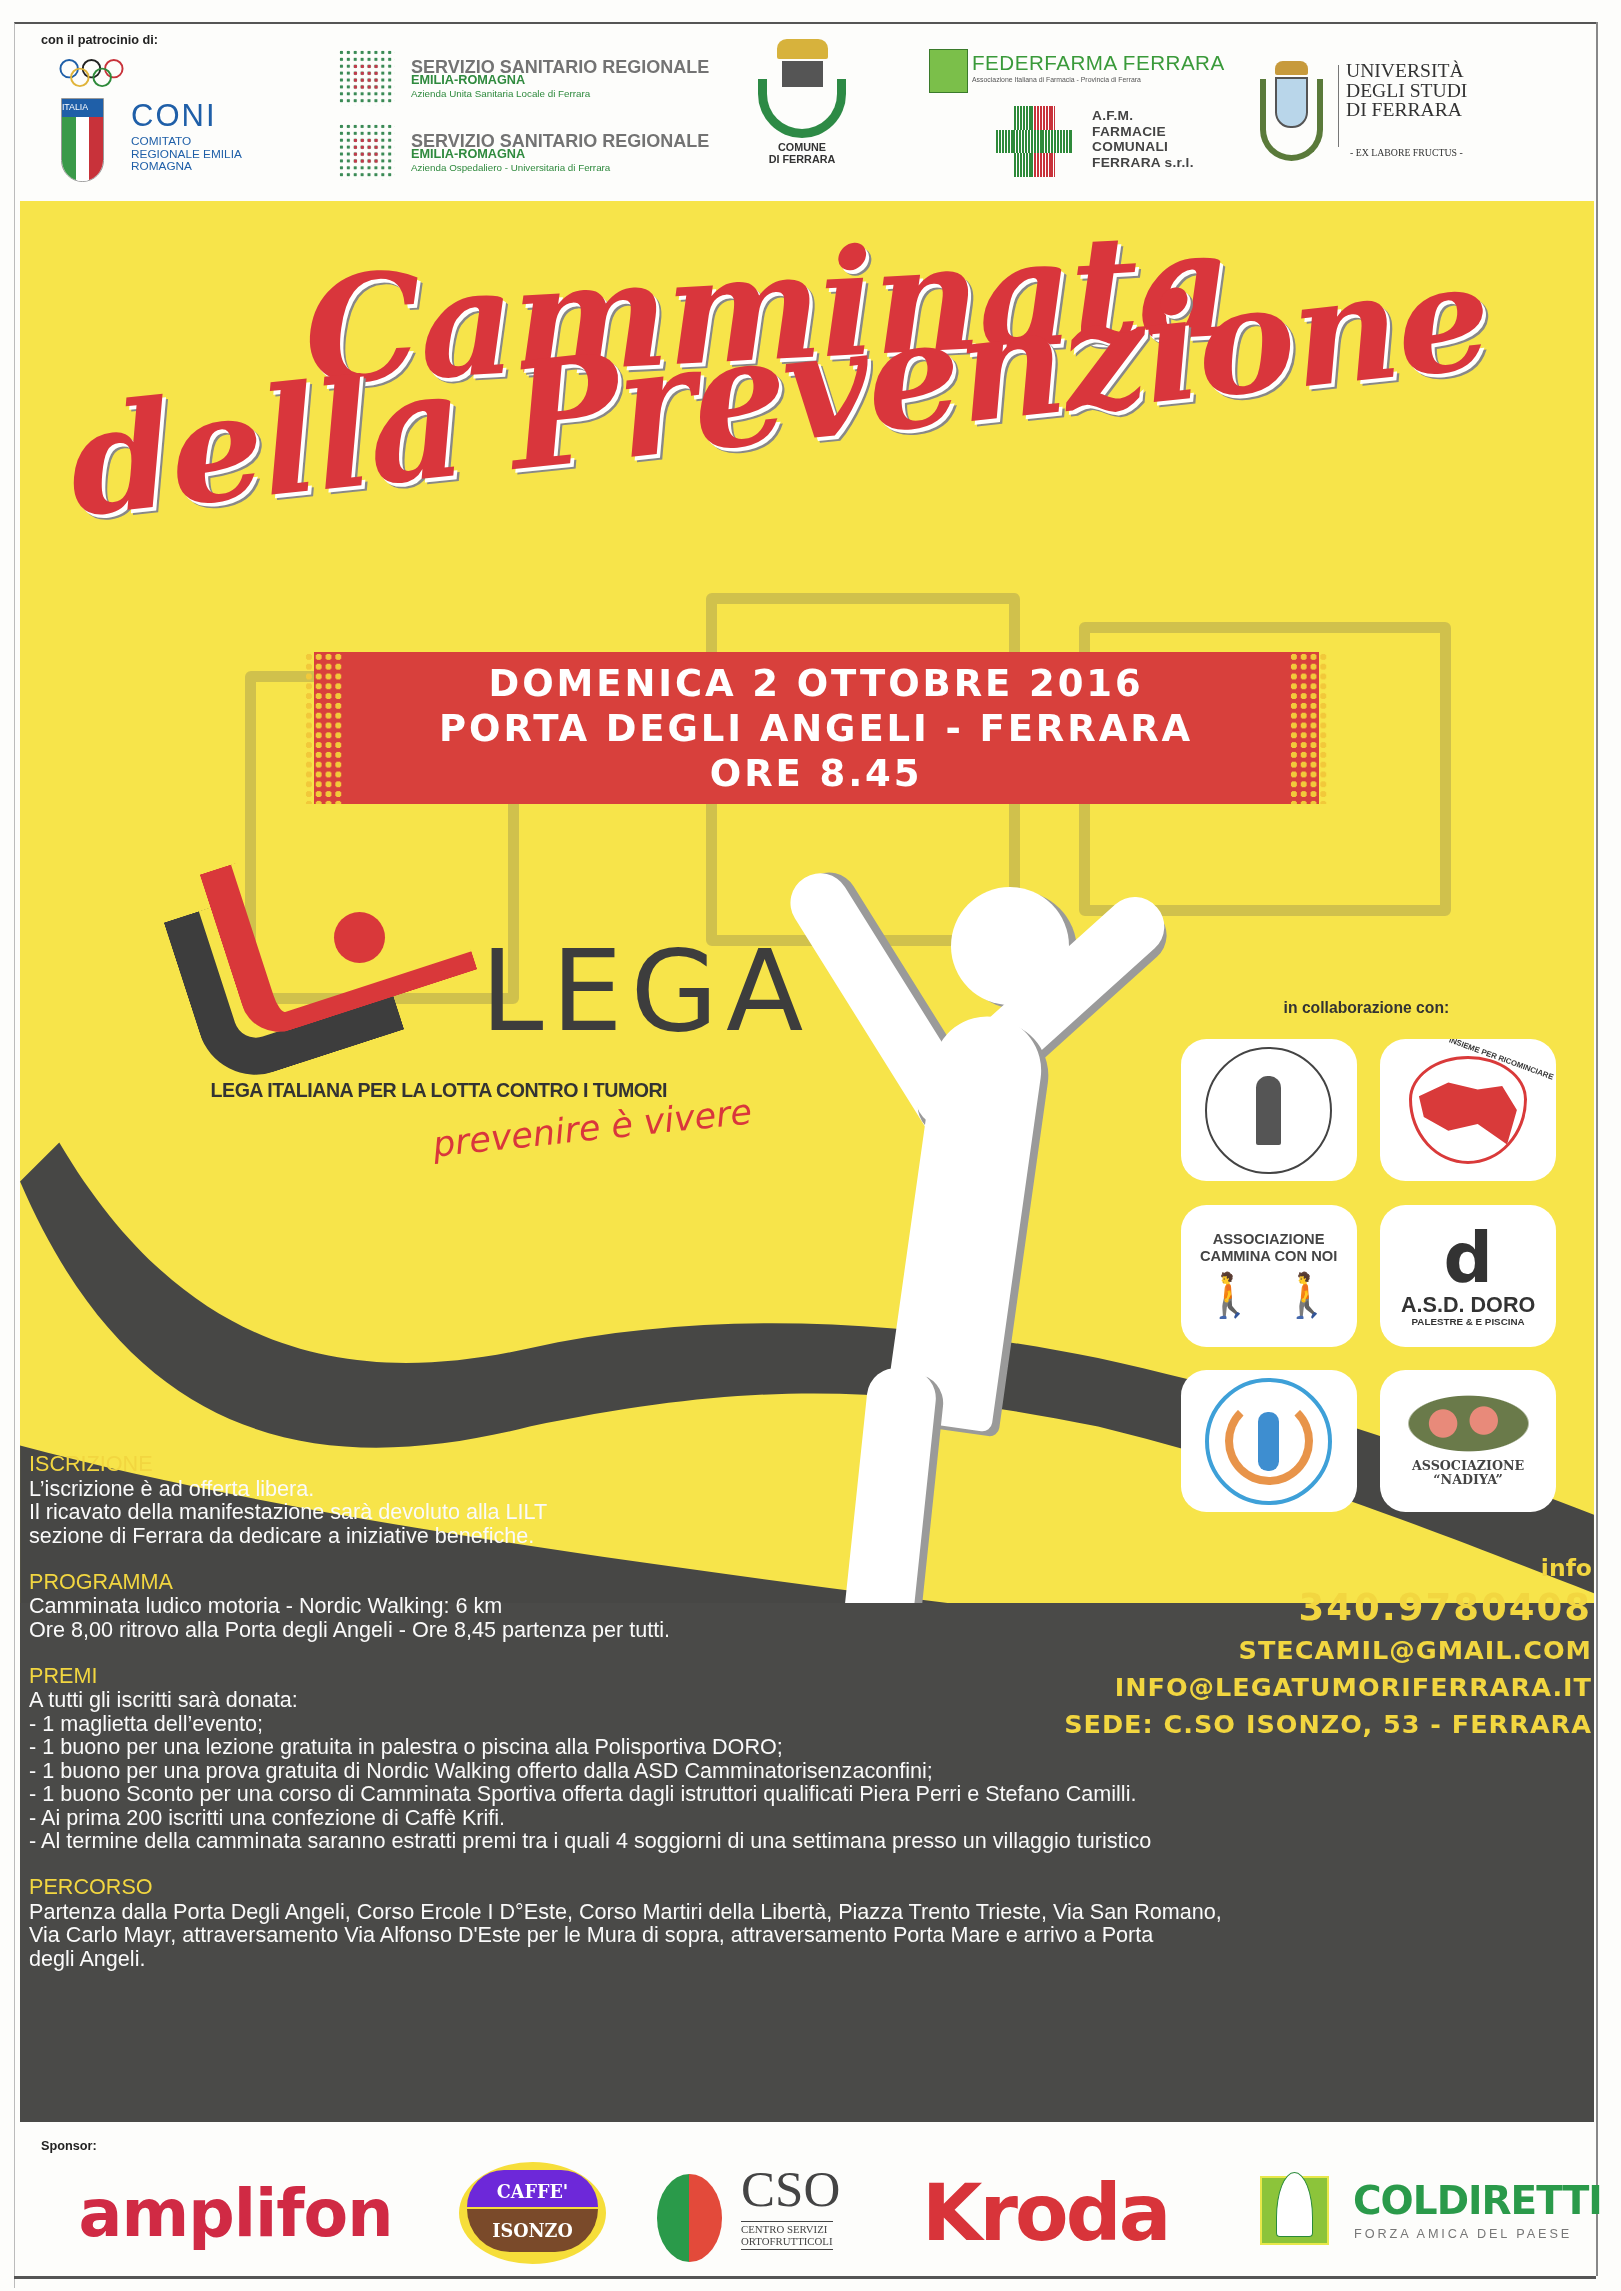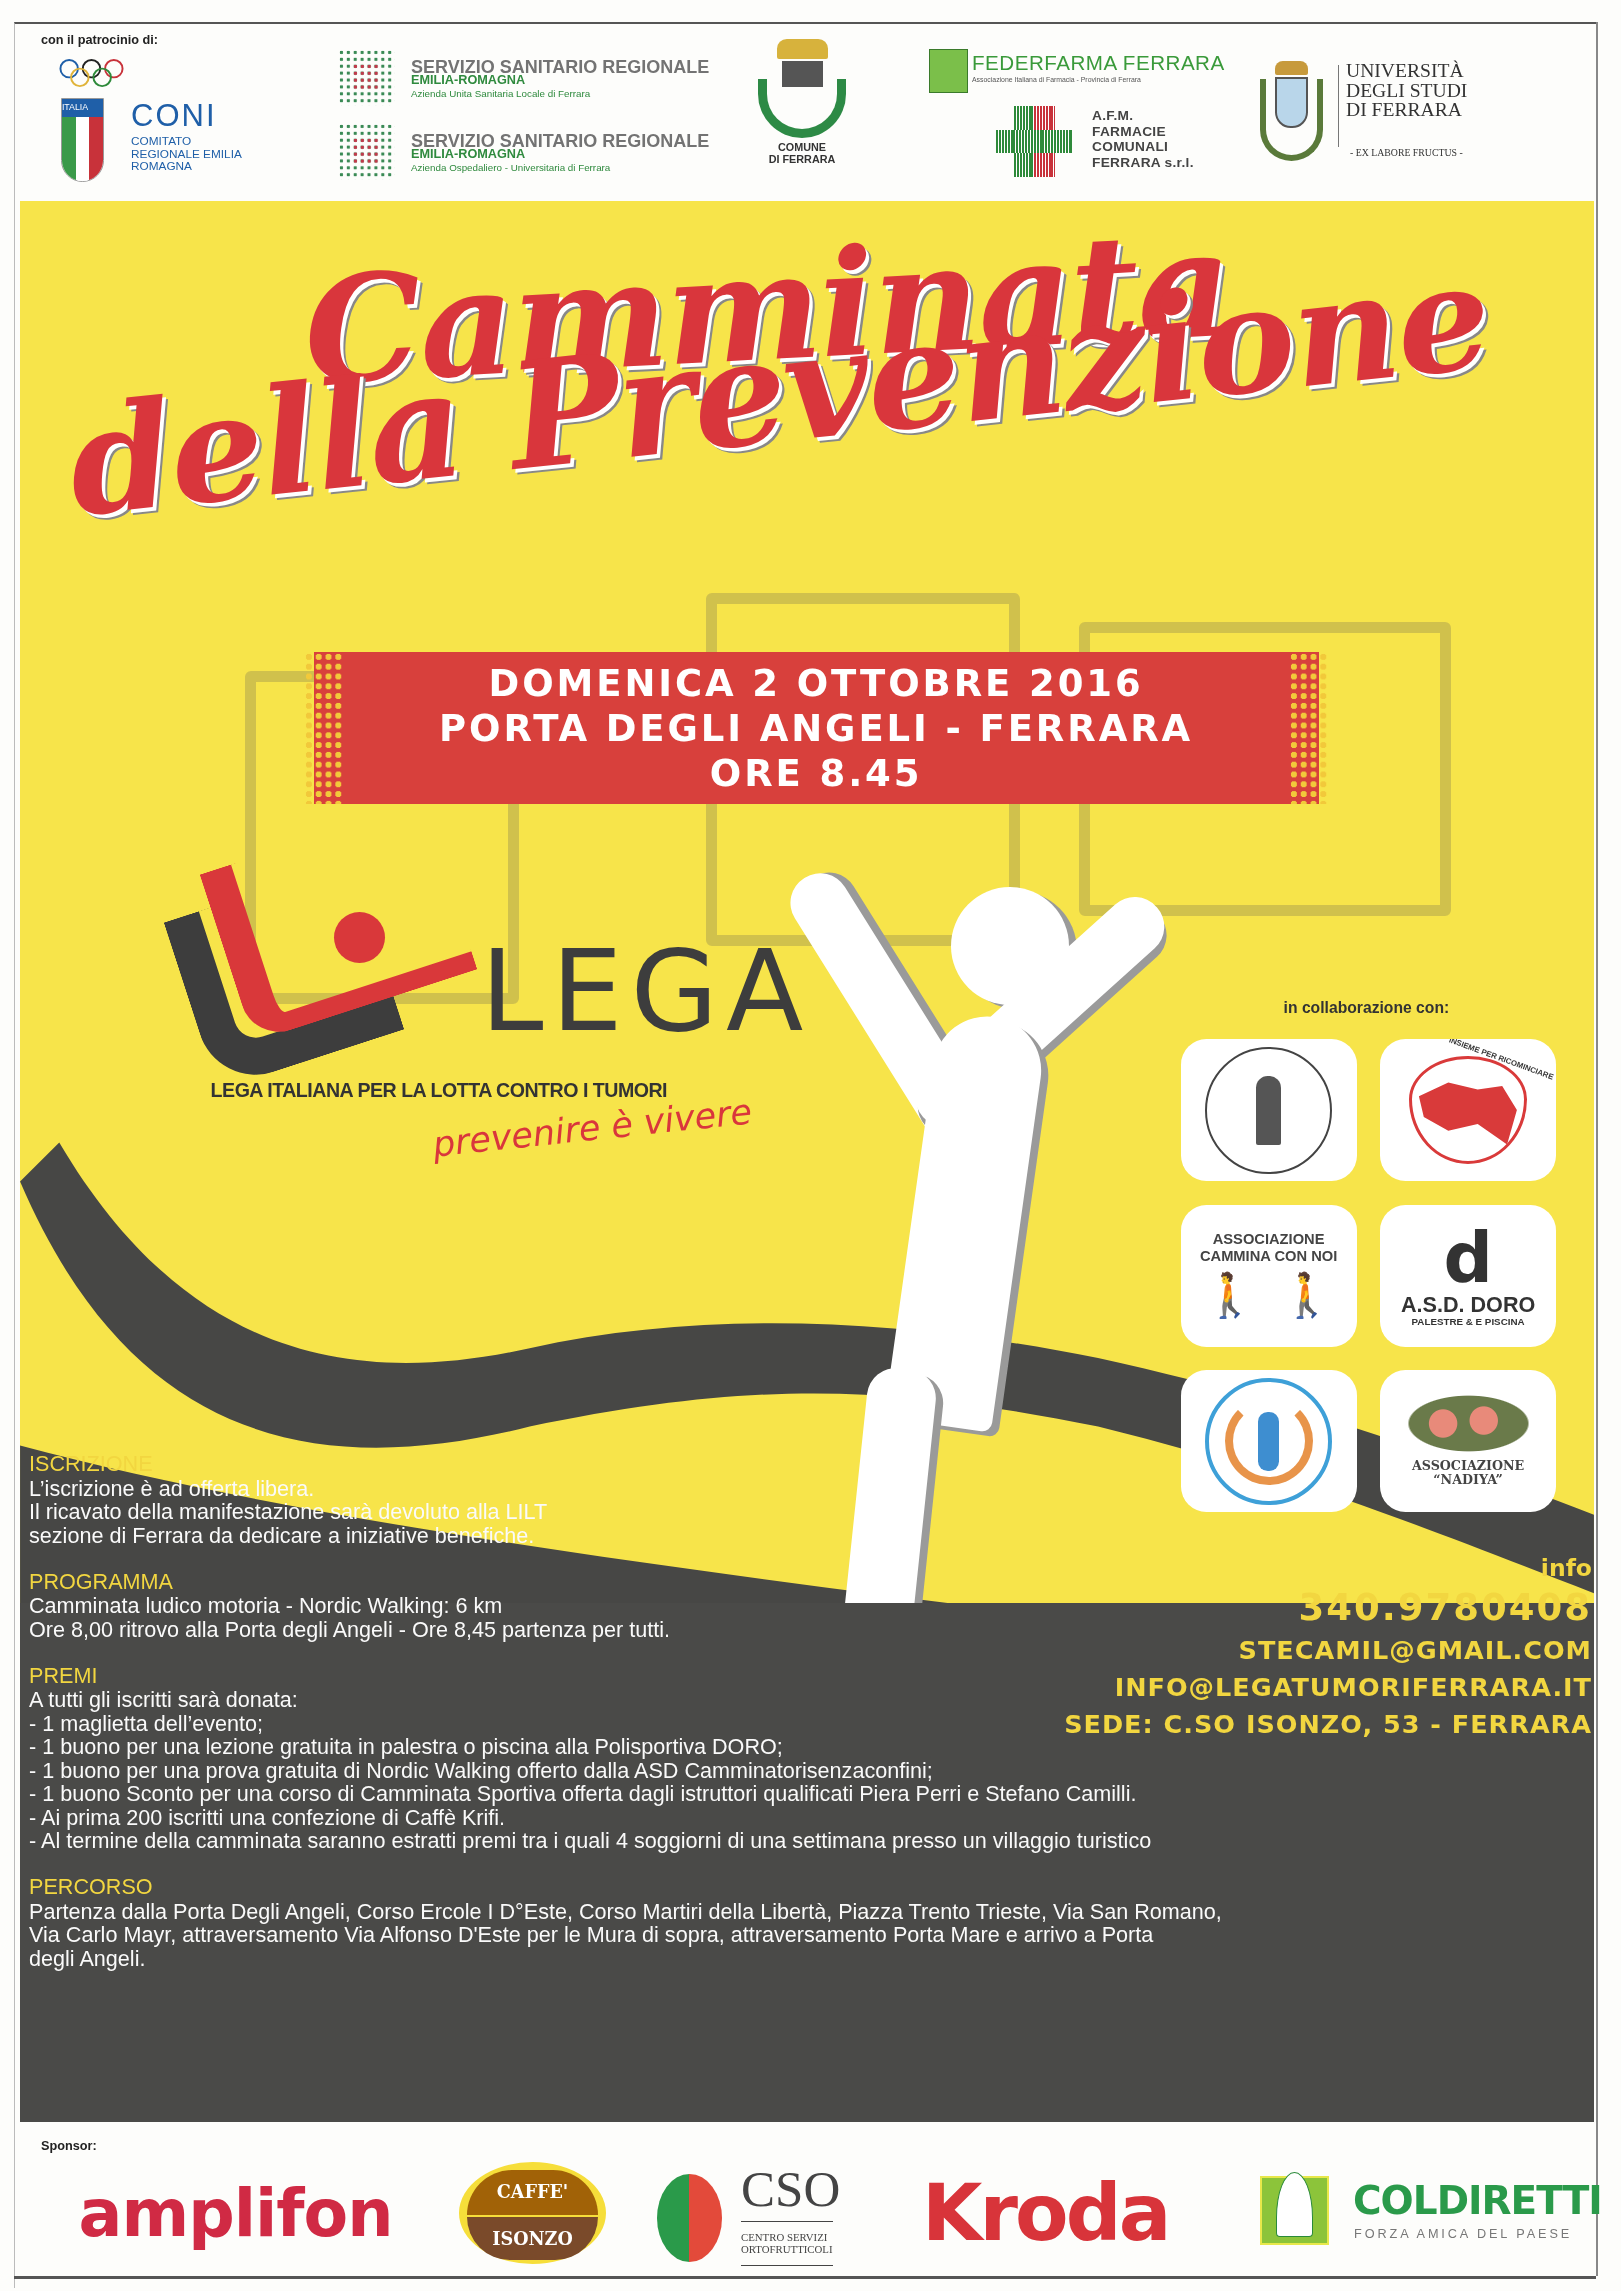--- a/index.html
+++ b/index.html
@@ -116,26 +116,26 @@
   .contact{position:absolute;right:29px;top:1554px;text-align:right;color:#f2d640;font-family:"DejaVu Sans",sans-serif;font-weight:bold}
   .contact .info{font-size:23.5px;line-height:29px}
   .contact .phone{font-size:37px;line-height:49px;letter-spacing:2px}
   .contact .line{font-size:25.5px;line-height:37px;letter-spacing:1px}
 
   
   .sponsor-label{position:absolute;left:41px;top:2139px;font-size:12.7px;font-weight:bold;color:#222}
   .sponsor-row{position:absolute;left:59px;top:2156px;width:1529px;height:108px}
   .amplifon{position:absolute;left:19.6px;top:19.6px;font-size:65px;font-weight:bold;color:#d02a44;font-family:"DejaVu Sans",sans-serif;letter-spacing:-1px}
   .krifi{position:absolute;left:400px;top:5.9px;width:147px;height:102px;border-radius:50%;background:#f6de3a;padding:7.8px}
-  .krifi .top{height:45px;border-radius:59px 59px 0 0;background:#a16207;color:#fff;font-family:"DejaVu Serif",serif;font-weight:bold;font-size:17.6px;text-align:center;line-height:43px}
+  .krifi .top{height:37px;border-radius:59px 59px 0 0;background:#6d28d9;color:#fff;font-family:"DejaVu Serif",serif;font-weight:bold;font-size:17.6px;text-align:center;line-height:43px}
   .krifi .bot{height:43px;border-radius:0 0 59px 59px;background:#7a4a2a;color:#fff;font-family:"DejaVu Serif",serif;font-weight:bold;font-size:17.6px;text-align:center;line-height:43px;margin-top:2px}
   .cso{position:absolute;left:598px;top:7.8px;width:225px;height:98px}
   .cso .ball{position:absolute;left:0;top:9.8px;width:65px;height:88px;border-radius:50%;background:linear-gradient(90deg,#2a9a4a 50%,#e34a3a 50%)}
   .cso .name{position:absolute;left:84px;top:0;font-family:"Liberation Serif",serif;font-size:51px;color:#444;line-height:51px}
-  .cso .sub{position:absolute;left:84px;top:57px;font-family:"Liberation Serif",serif;font-size:10.8px;color:#444;line-height:11.8px;border-top:1px solid #444;border-bottom:1px solid #444;padding:10px 0}
+  .cso .sub{position:absolute;left:84px;top:57px;font-family:"Liberation Serif",serif;font-size:10.8px;color:#444;line-height:11.8px;border-top:1px solid #444;border-bottom:1px solid #444;padding:2px 0}
   .kroda{position:absolute;left:863px;top:17.6px;font-size:78px;font-weight:bold;color:#d8343a;font-family:"DejaVu Sans",sans-serif;letter-spacing:-2.9px;line-height:78px}
   .coldiretti{position:absolute;left:1201px;top:19.6px;width:314px;height:78px}
   .coldiretti .icon{position:absolute;left:0;top:0;width:69px;height:69px;background:#8cc43a;border:2.9px solid #e8e84a}
   .coldiretti .icon::after{content:"";position:absolute;left:13.7px;top:-5.9px;width:35px;height:63px;background:#fff;border-radius:50% 50% 3.9px 3.9px/70% 70% 3.9px 3.9px;border:1px solid #2a8a3a}
   .coldiretti .name{position:absolute;left:93px;top:2px;font-size:39px;font-weight:bold;color:#2a9a4a;letter-spacing:-1px;font-family:"DejaVu Sans",sans-serif}
   .coldiretti .sub{position:absolute;left:94px;top:51px;font-size:12.7px;color:#777;letter-spacing:2.9px;white-space:nowrap}
   .bottom-rule{position:absolute;left:13.7px;top:2276px;width:1582px;height:2.9px;background:#555}
 </style>
 </head>
 <body>

